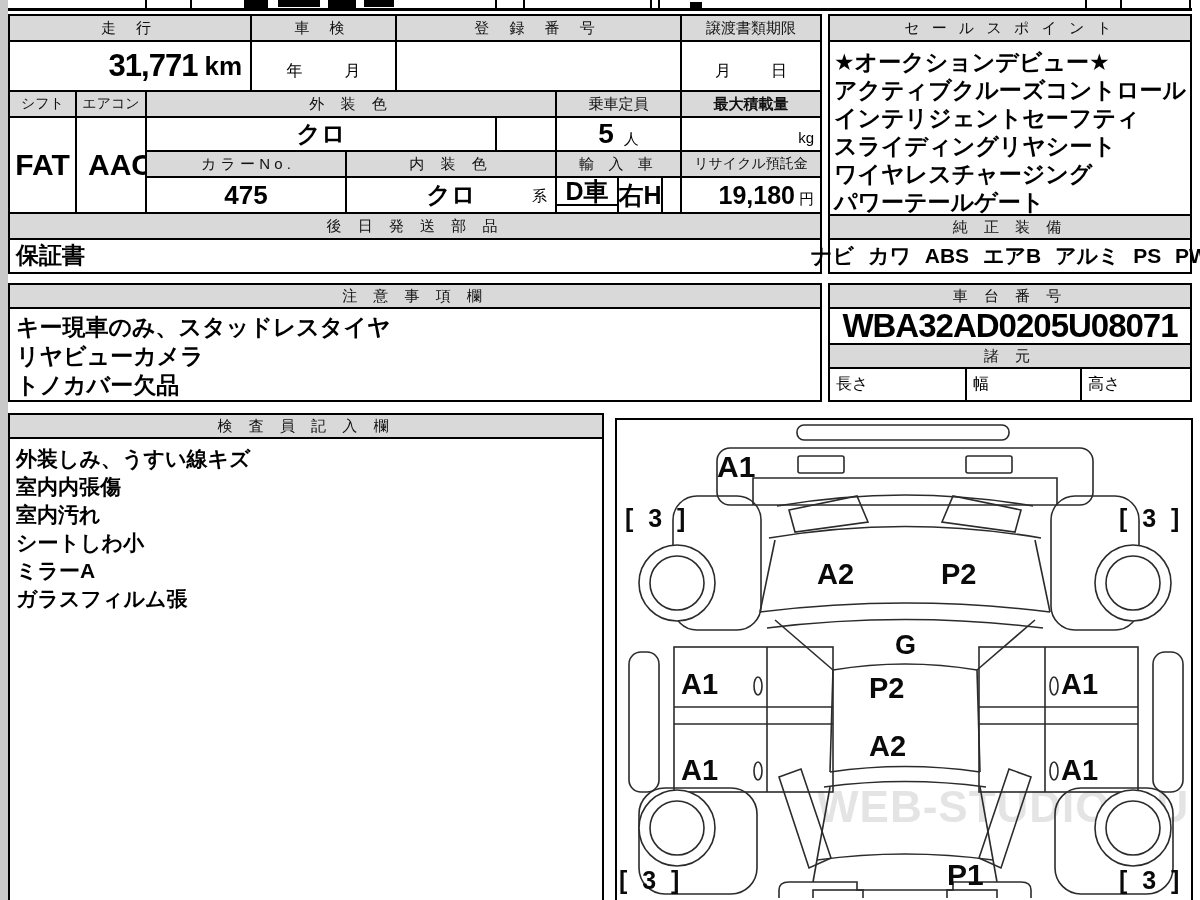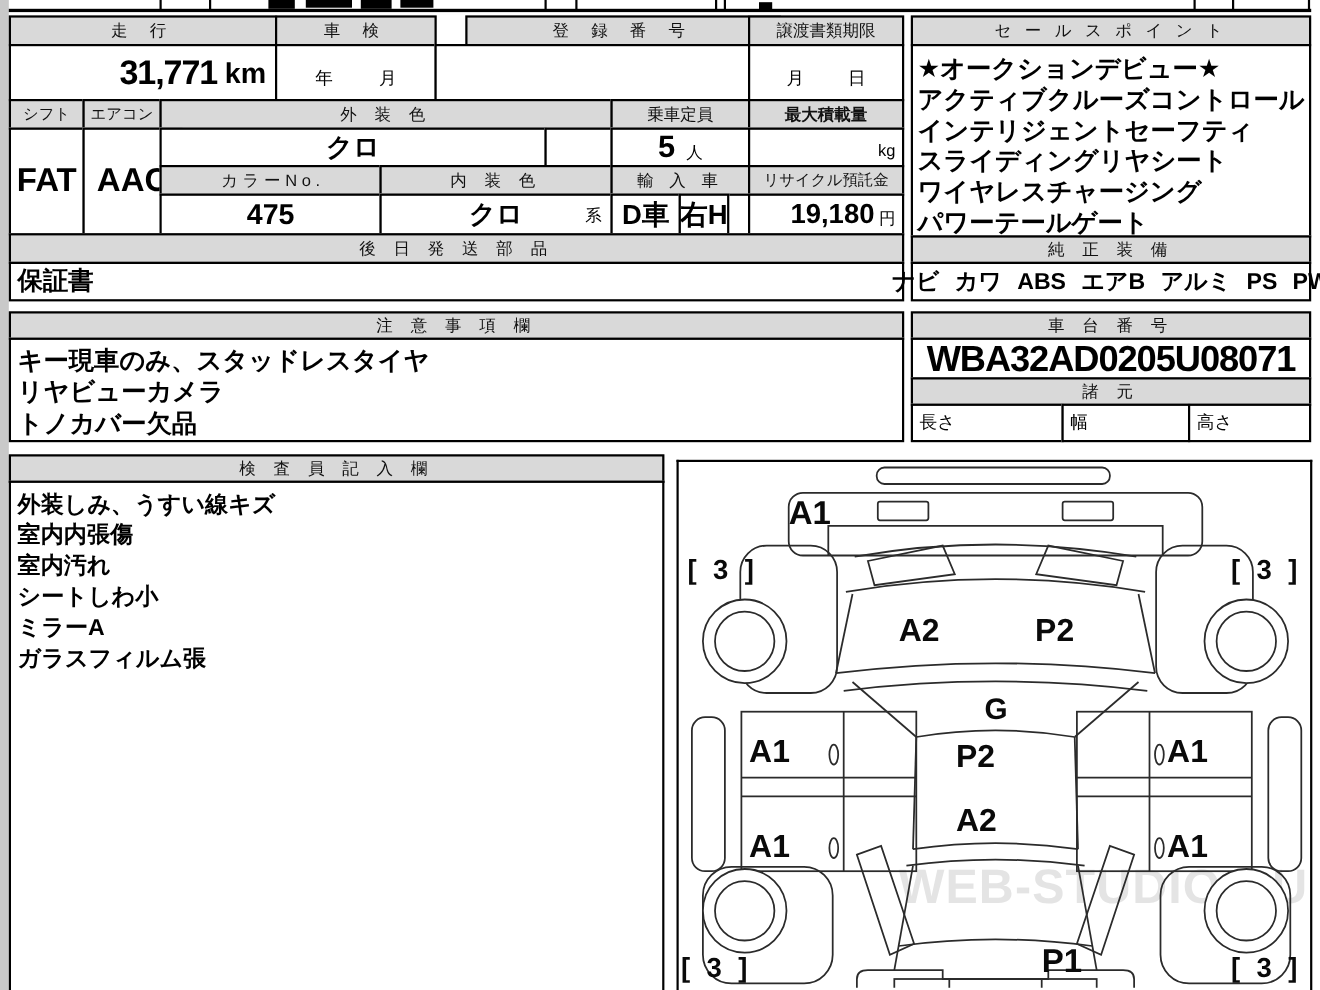--- a/index.html
+++ b/index.html
@@ -53,21 +53,21 @@
     <div class="abs frag" style="left:364px;top:0;width:30px;height:7px;"></div>
     <div class="abs frag" style="left:690px;top:2px;width:12px;height:7px;"></div>
   </div>
 
   <div class="abs hdr" style="left:8px;top:14px;width:244px;height:28px;">
     <span style="letter-spacing:8px;">走 行</span>
   </div>
   <div class="abs hdr" style="left:250px;top:14px;width:147px;height:28px;">
     <span style="letter-spacing:8px;">車 検</span>
   </div>
-  <div class="abs hdr" style="left:395px;top:14px;width:287px;height:28px;margin-left:28px;">
+  <div class="abs hdr" style="left:395px;top:14px;width:287px;height:28px;">
     <span style="letter-spacing:8px;">登 録 番 号</span>
   </div>
   <div class="abs hdr" style="left:680px;top:14px;width:142px;height:28px;">
     <span>譲渡書類期限</span>
   </div>
 
   <div class="abs cell right" style="left:8px;top:40px;width:244px;height:52px;padding-right:8px;">
     <span class="b" style="font-size:31px;letter-spacing:-1px;">31,771</span>
     <span class="b" style="font-size:26px;margin-left:7px;">km</span>
   </div>
@@ -128,21 +128,21 @@
     <span style="font-size:14px;">リサイクル預託金</span>
   </div>
 
   <div class="abs cell center" style="left:145px;top:176px;width:202px;height:38px;">
     <span class="b" style="font-size:26px;">475</span>
   </div>
   <div class="abs cell" style="left:345px;top:176px;width:212px;height:38px;justify-content:center;">
     <span class="b" style="font-size:24px;">クロ</span>
     <span style="font-size:15px;position:absolute;right:8px;bottom:6px;">系</span>
   </div>
-  <div class="abs cell center" style="left:555px;top:176px;width:64px;height:38px;">
+  <div class="abs cell center" style="left:555px;top:176px;width:64px;height:30px;">
     <span class="b" style="font-size:25px;">D車</span>
   </div>
   <div class="abs cell center" style="left:617px;top:176px;width:46px;height:38px;">
     <span class="b" style="font-size:25px;">右H</span>
   </div>
   <div class="abs cell right" style="left:680px;top:176px;width:142px;height:38px;padding-right:6px;padding-left:21px;">
     <span class="b" style="font-size:25px;">19,180</span>
     <span style="font-size:15px;margin-left:4px;margin-top:8px;">円</span>
   </div>
 

